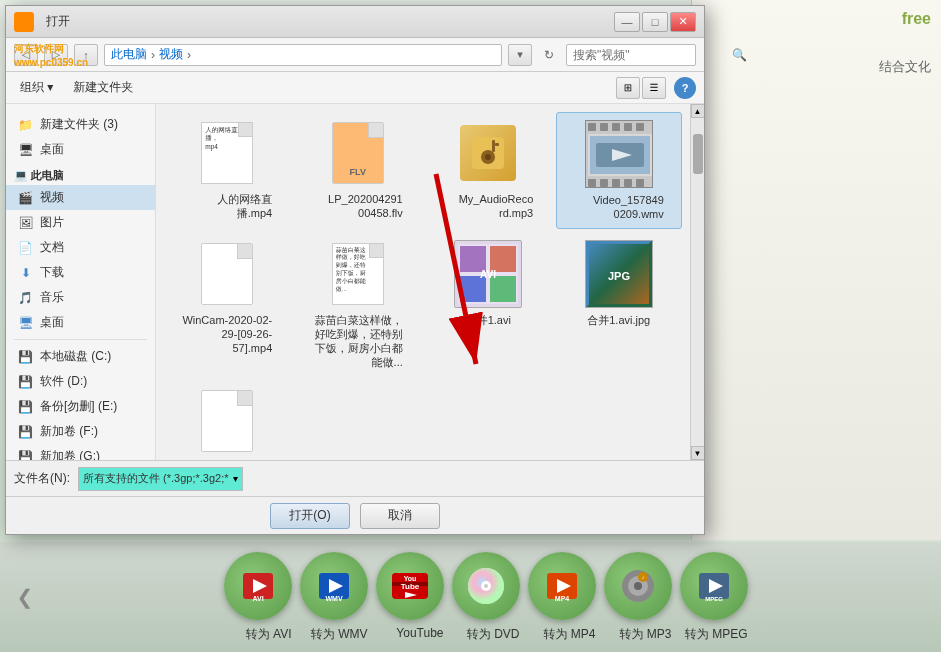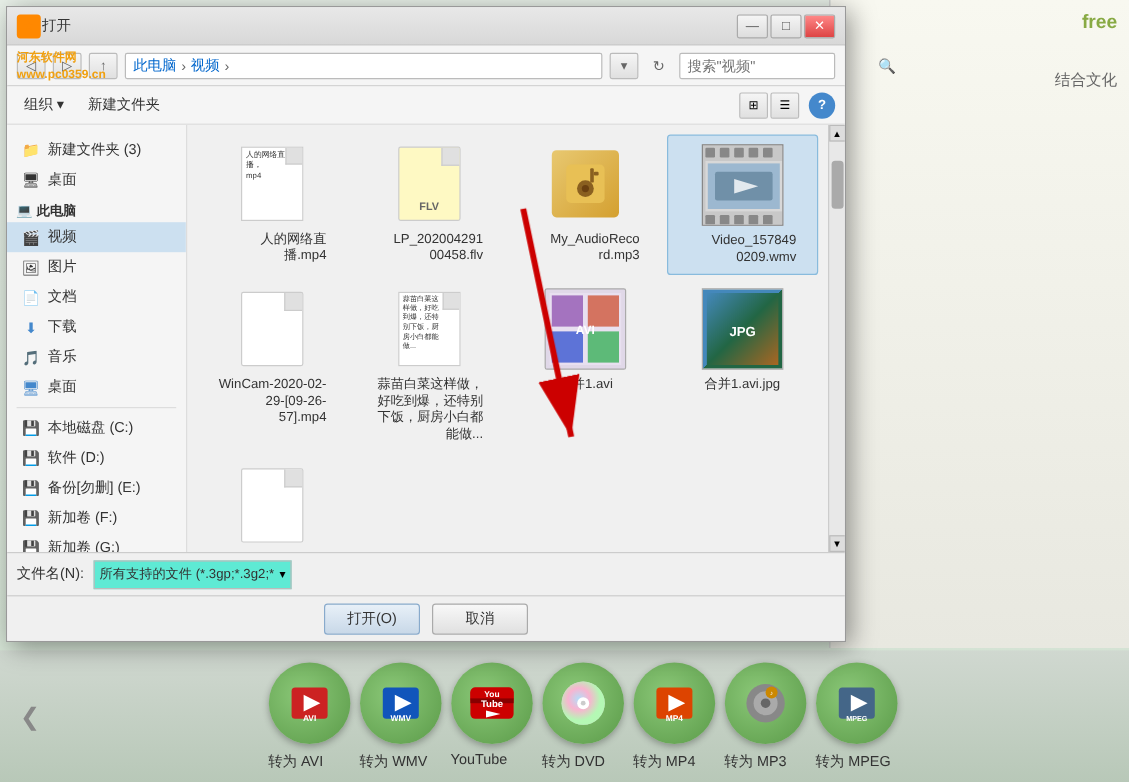--- a/index.html
+++ b/index.html
@@ -45,21 +45,21 @@
     .toolbar-items {
       display: flex;
       gap: 8px;
       flex: 1;
       justify-content: center;
     }
 
     .toolbar-item {
       display: flex;
       flex-direction: column;
-      align-items: flex-start;
+      align-items: flex-end;
       gap: 6px;
       cursor: pointer;
     }
 
     .toolbar-icon {
       width: 68px;
       height: 68px;
       border-radius: 50%;
       display: flex;
       align-items: center;
@@ -94,21 +94,21 @@
     }
 
     
     .title-bar {
       height: 32px;
       background: linear-gradient(to bottom, #e8e8e8, #d8d8d8);
       display: flex;
       align-items: center;
       padding: 0 8px;
       border-bottom: 1px solid #bbb;
-      gap: 1px;
+      gap: 12px;
     }
 
     .title-bar-logo {
       width: 20px;
       height: 20px;
       background: #ff8800;
       border-radius: 3px;
       display: flex;
       align-items: center;
       justify-content: center;
@@ -475,21 +475,21 @@
       top: 0; right: 0;
       width: 14px; height: 14px;
       background: #e0e0e0;
       border-left: 1px solid #ccc;
       border-bottom: 1px solid #ccc;
     }
 
     .icon-flv {
       width: 52px;
       height: 62px;
-      background: #fef9c3;
+      background: #fdba74;
       border: 1px solid #ccc;
       border-radius: 2px;
       position: relative;
       display: flex;
       align-items: flex-end;
       justify-content: center;
       padding-bottom: 6px;
     }
     .icon-flv::after {
       content: '';

